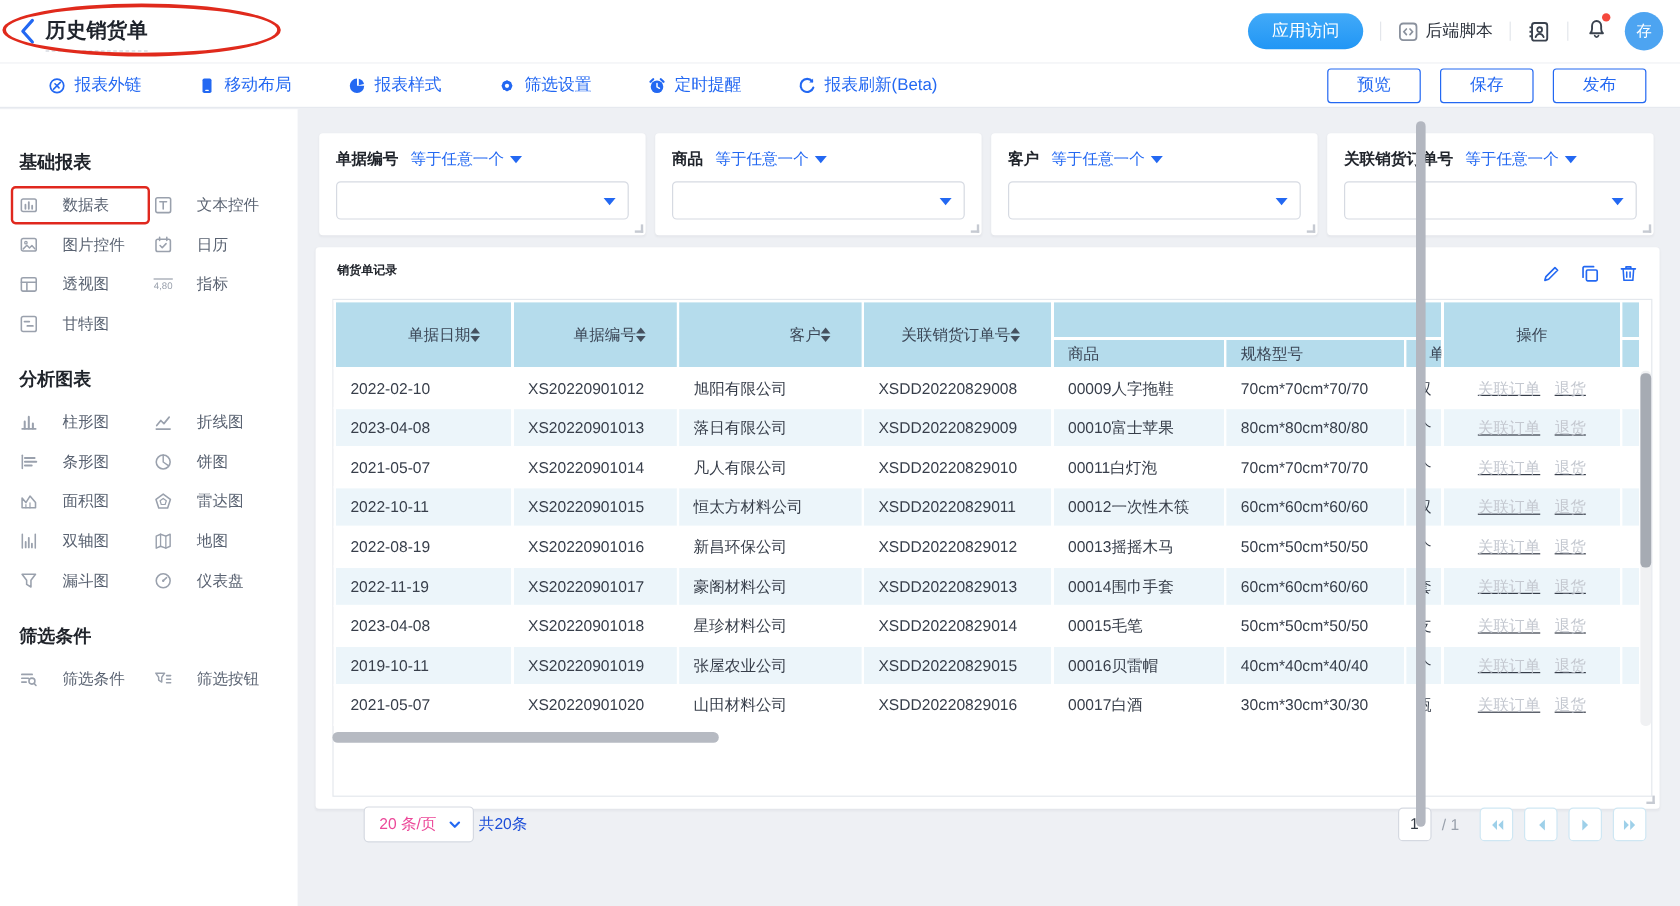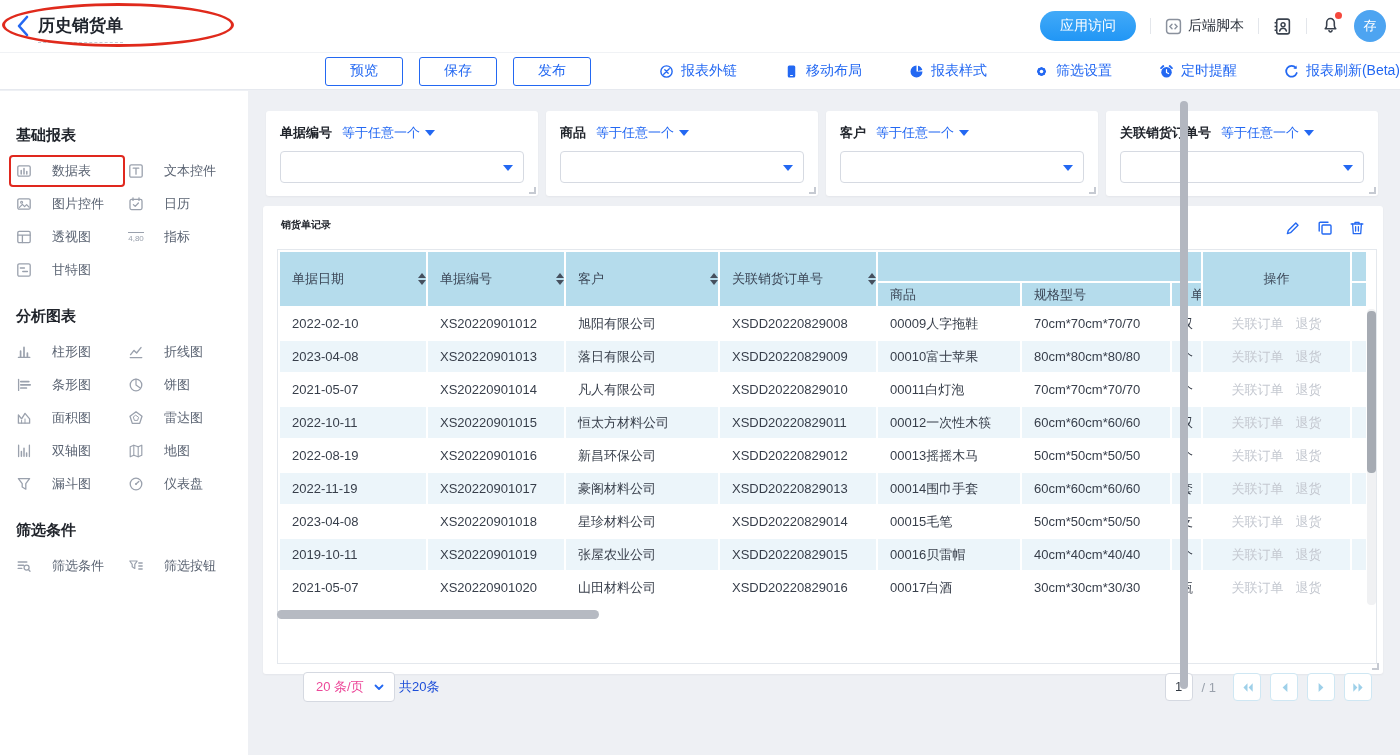--- a/index.html
+++ b/index.html
@@ -67,29 +67,29 @@
     box-shadow:0 1px 2px rgba(30,40,60,.05); }
   #table-title { position:absolute; left:18px; top:12px; font-size:10px; font-weight:bold; color:#21252c; }
   #card-actions { position:absolute; right:18px; top:14px; display:flex; gap:16px; color:#2368f2; }
   #card-actions .icon { cursor:pointer; }
   #grid-wrap { position:absolute; left:14px; top:43px; width:1100px; height:415px; border:1px solid #e4e8ed; }
   table#grid { border-collapse:collapse; table-layout:fixed; width:1088px; }
   #grid th, #grid td { border:2px solid #fff; overflow:hidden; white-space:nowrap; }
   #grid th { background:#b5dcec; color:#3b4656; font-weight:normal; font-size:13px; text-align:left; padding:0 0 0 12px; }
   #grid th.group { height:31px; }
   #grid tr.sub th { height:25px; }
-  #grid th .th-flex { display:flex; align-items:center; justify-content:space-between; padding-right:0;font-family:Liberation Mono, monospace; }
+  #grid th .th-flex { display:flex; align-items:center; justify-content:flex-end; padding-right:26px;font-family:Liberation Mono, monospace; }
   .sort { display:inline-flex; flex-direction:column; gap:2px; }
   .sort i { width:0; height:0; border-left:4px solid transparent; border-right:4px solid transparent; display:block; }
   .sort .up { border-bottom:5px solid #45505e; }
   .sort .dn { border-top:5px solid #45505e; }
   #grid td { height:33px; font-size:13px; color:#373e4a; padding:0 0 0 12px; background:#fff; }
   #grid tr.even td { background:#ecf5fa; }
   #grid td.center { text-align:center; padding:0; }
-  #grid td.ops { text-align:center; padding:0; }
+  #grid td.ops { text-align:center; padding:0;text-decoration:underline; }
   .oplink { color:#c4c8d0; font-size:13px; margin:0 6px; cursor:pointer; }
   #inner-vscroll { position:absolute; right:7px; top:103px; width:9px; height:296px; background:#f0f1f3; border-radius:4px; }
   #inner-vscroll .thumb { position:absolute; left:0; top:2px; width:9px; height:162px; background:#a6abb3; border-radius:4px; }
   #hscroll-thumb { position:absolute; left:14px; top:404px; width:322px; height:9px; background:#b6bac2; border-radius:5px; }
 
   
   #pagination { position:absolute; left:14px; top:418px; width:1100px; height:38px; display:flex; align-items:center; }
   #page-size { position:relative; margin-left:11px; width:92px; height:30px; border:1px solid #d5d9e1; border-radius:4px;
     font-size:13px; color:#ec4899; line-height:28px; padding-left:12px; background:#fff; cursor:pointer; }
   #page-size .chev { position:absolute; right:9px; top:8px; color:#2368f2; }
@@ -142,25 +142,20 @@
             <path d="M7.5 14.8c.3.8.8 1.2 1.5 1.2s1.2-.4 1.5-1.2" fill="none" stroke="#3a424e" stroke-width="1.4" stroke-linecap="round"></path>
           </svg>
       </span>
       <span id="bell-dot"></span>
     </span>
     <span id="avatar">存</span>
   </div>
 </div>
 
 <div id="toolbar">
-  <div id="toolbar-btns">
-      <button class="tb-btn">预览</button>
-      <button class="tb-btn">保存</button>
-      <button class="tb-btn">发布</button>
-    </div>
   <div id="toolbar-items">
       <div class="tb-item">
         <span class="icon">
           <svg width="15" height="15" viewBox="0 0 16 16">
             <circle cx="8" cy="8" r="6" fill="none" stroke="#2368f2" stroke-width="1.5" stroke-linecap="round" stroke-linejoin="round"></circle>
             <path d="M5 11 11 5 M6.2 6.2l3.6 3.6" fill="none" stroke="#2368f2" stroke-width="1.4" stroke-linecap="round" stroke-linejoin="round"></path>
           </svg>
         </span>
         <span>报表外链</span>
       </div>
@@ -205,20 +200,25 @@
       </div>
       <div class="tb-item">
         <span class="icon">
           <svg width="15" height="15" viewBox="0 0 16 16">
             <path d="M13.6 9.6A5.8 5.8 0 1 1 12.6 4" fill="none" stroke="#2368f2" stroke-width="1.9" stroke-linecap="round" stroke-linejoin="round"></path>
             <path d="M13.4 1.6v3.4h-3.4z" fill="#2368f2"></path>
           </svg>
         </span>
         <span>报表刷新(Beta)</span>
       </div>
+    </div>
+  <div id="toolbar-btns">
+      <button class="tb-btn">预览</button>
+      <button class="tb-btn">保存</button>
+      <button class="tb-btn">发布</button>
     </div>
 </div>
 
 <div id="sidebar">
     <div class="sb-title">基础报表</div>
     <div class="sb-grid">
       <div class="sb-item hl">
         <span class="icon">
           <svg width="16" height="16" viewBox="0 0 16 16">
             <rect x="1.8" y="2.8" width="12.4" height="10.4" rx="1.5" fill="none" stroke="#9aa1ad" stroke-width="1.3" stroke-linecap="round" stroke-linejoin="round"></rect>

